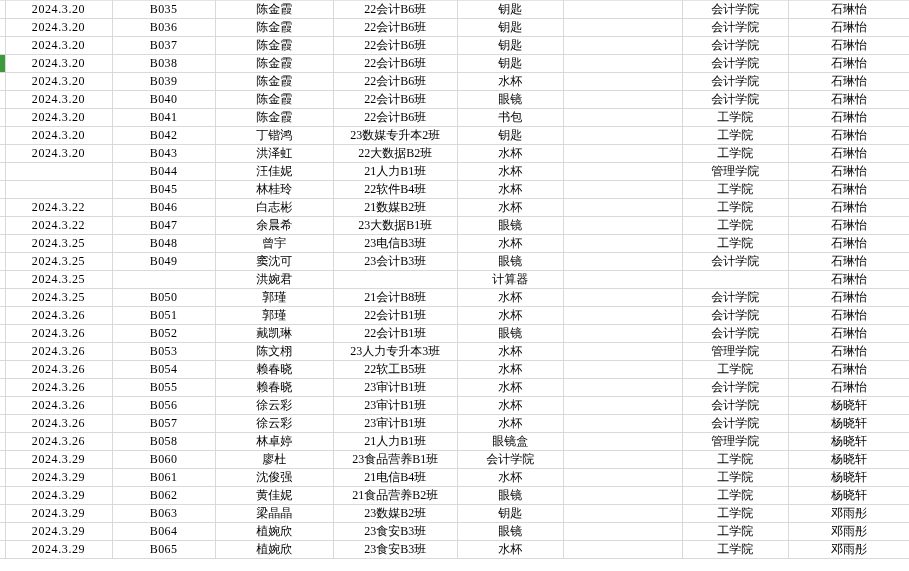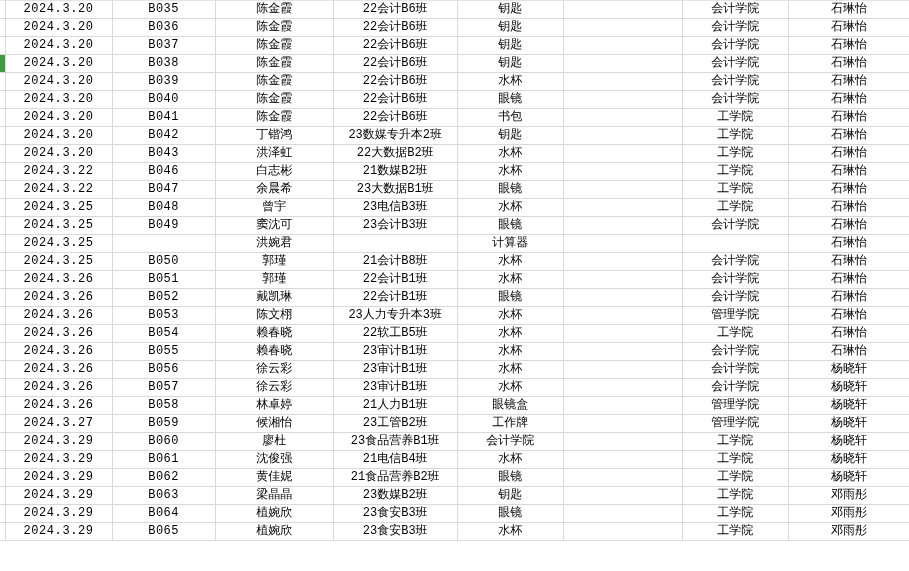--- a/index.html
+++ b/index.html
@@ -7,21 +7,21 @@
     padding: 0;
     width: 909px;
     height: 571px;
     overflow: hidden;
     background: #ffffff;
   }
   .sheet {
     position: relative;
     width: 909px;
     height: 571px;
-    font-family: Liberation Mono, monospace;
+    font-family: Liberation Serif, serif;
     font-size: 12px;
     color: #000000;
   }
   table.grid {
     border-collapse: collapse;
     table-layout: fixed;
     width: 910px;
   }
   table.grid td {
     height: 17px;
@@ -163,20 +163,42 @@
           <td class="col-id">B043</td>
           <td class="col-name">洪泽虹</td>
           <td class="col-class">22大数据B2班</td>
           <td class="col-item">水杯</td>
           <td class="col-blank"></td>
           <td class="col-college">工学院</td>
           <td class="col-handler">石琳怡</td>
         </tr>
         <tr>
           <td class="rowhead"></td>
+          <td class="col-date"></td>
+          <td class="col-id">B044</td>
+          <td class="col-name">汪佳妮</td>
+          <td class="col-class">21人力B1班</td>
+          <td class="col-item">水杯</td>
+          <td class="col-blank"></td>
+          <td class="col-college">管理学院</td>
+          <td class="col-handler">石琳怡</td>
+        </tr>
+        <tr>
+          <td class="rowhead"></td>
+          <td class="col-date"></td>
+          <td class="col-id">B045</td>
+          <td class="col-name">林桂玲</td>
+          <td class="col-class">22软件B4班</td>
+          <td class="col-item">水杯</td>
+          <td class="col-blank"></td>
+          <td class="col-college">工学院</td>
+          <td class="col-handler">石琳怡</td>
+        </tr>
+        <tr>
+          <td class="rowhead"></td>
           <td class="col-date">2024.3.22</td>
           <td class="col-id">B046</td>
           <td class="col-name">白志彬</td>
           <td class="col-class">21数媒B2班</td>
           <td class="col-item">水杯</td>
           <td class="col-blank"></td>
           <td class="col-college">工学院</td>
           <td class="col-handler">石琳怡</td>
         </tr>
         <tr>
@@ -317,31 +339,20 @@
           <td class="col-id">B058</td>
           <td class="col-name">林卓婷</td>
           <td class="col-class">21人力B1班</td>
           <td class="col-item">眼镜盒</td>
           <td class="col-blank"></td>
           <td class="col-college">管理学院</td>
           <td class="col-handler">杨晓轩</td>
         </tr>
         <tr>
           <td class="rowhead"></td>
-          <td class="col-date">2024.3.27</td>
-          <td class="col-id">B059</td>
-          <td class="col-name">候湘怡</td>
-          <td class="col-class">23工管B2班</td>
-          <td class="col-item">工作牌</td>
-          <td class="col-blank"></td>
-          <td class="col-college">管理学院</td>
-          <td class="col-handler">杨晓轩</td>
-        </tr>
-        <tr>
-          <td class="rowhead"></td>
           <td class="col-date">2024.3.29</td>
           <td class="col-id">B060</td>
           <td class="col-name">廖杜</td>
           <td class="col-class">23食品营养B1班</td>
           <td class="col-item">会计学院</td>
           <td class="col-blank"></td>
           <td class="col-college">工学院</td>
           <td class="col-handler">杨晓轩</td>
         </tr>
         <tr>

